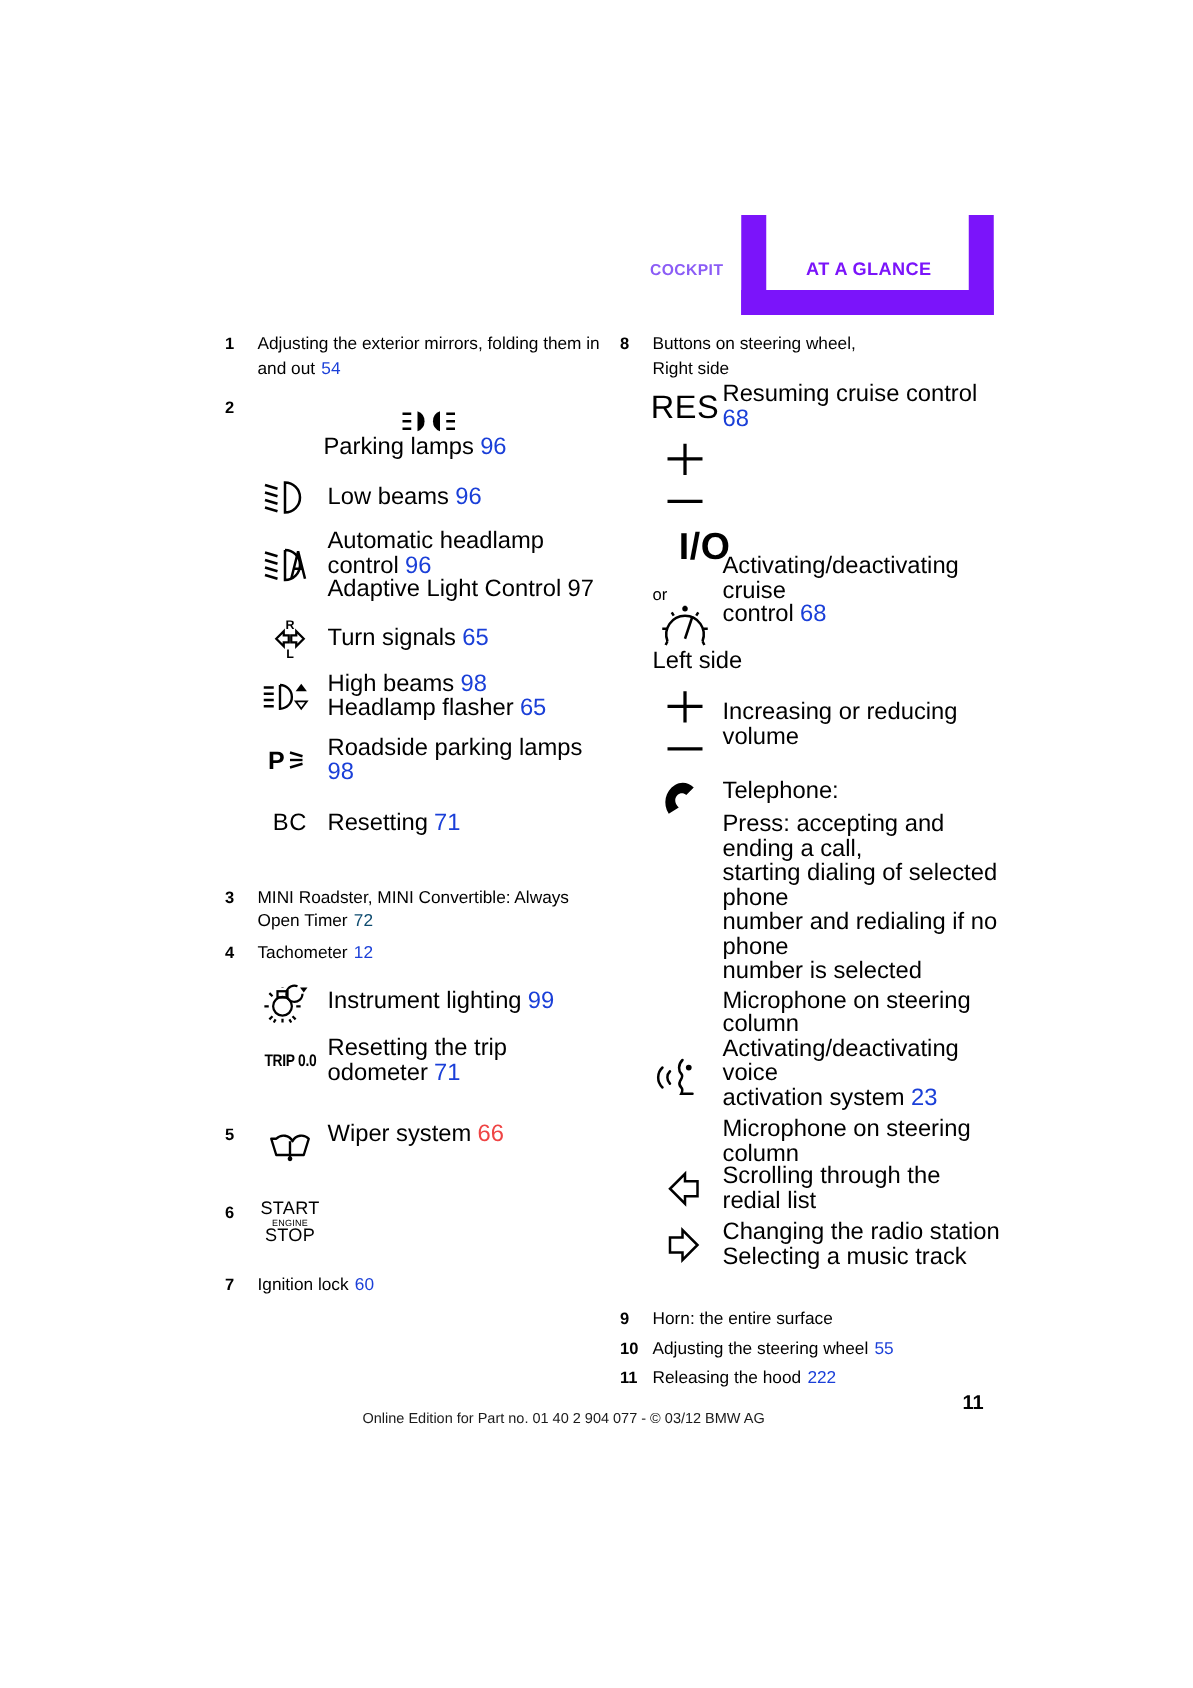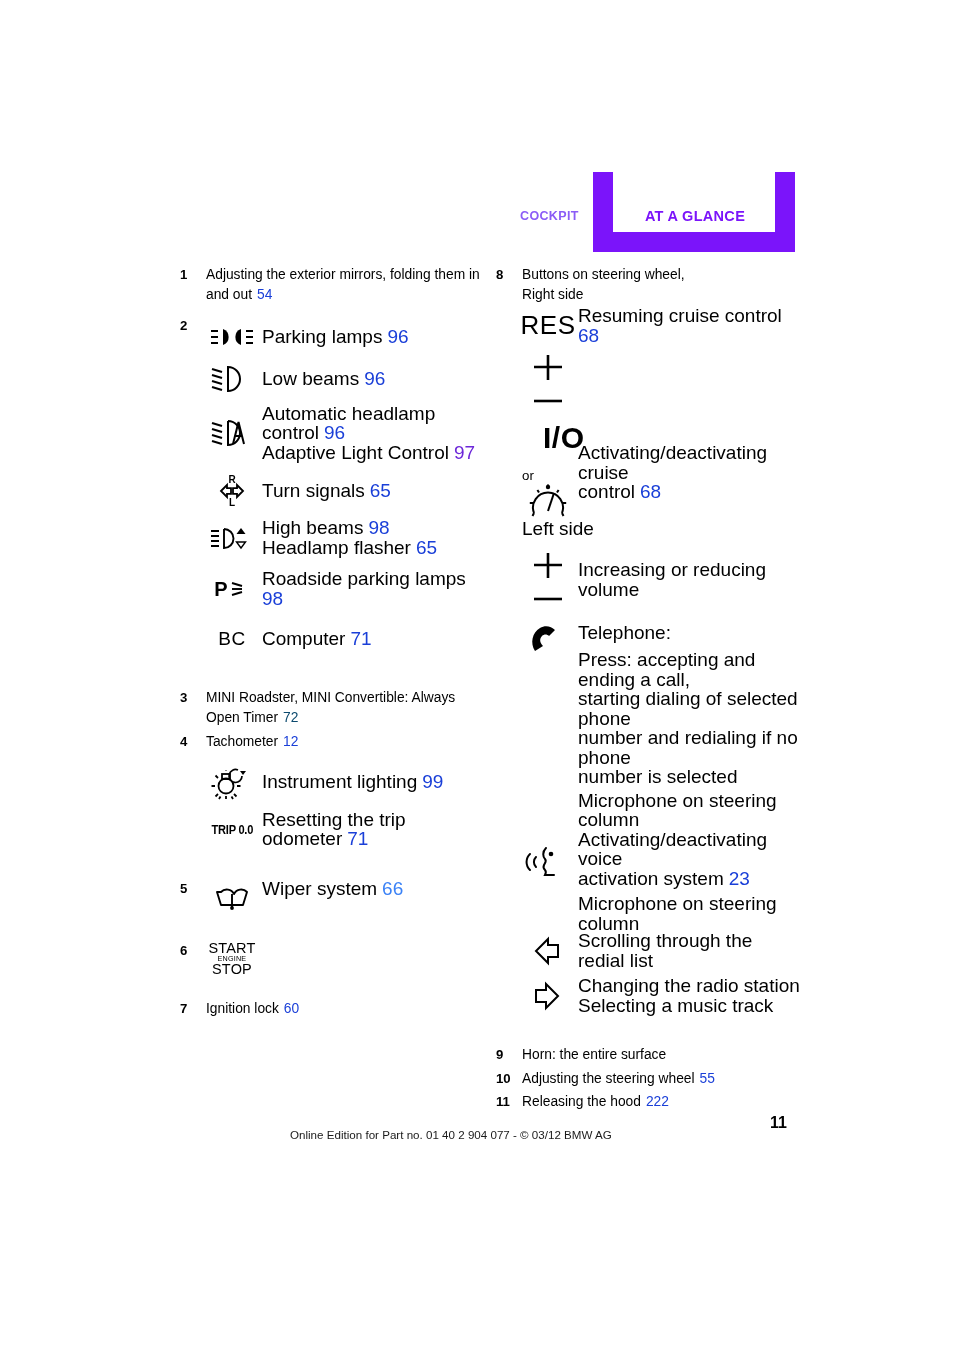--- a/index.html
+++ b/index.html
@@ -207,21 +207,21 @@
       <div class="num">1</div>
       <div class="num-text">
         <span>Adjusting the exterior mirrors, folding them in and out</span><span class="gap"></span><span class="ref" style="color: rgb(26, 63, 216);">54</span>
       </div>
     </div>
 
     <div class="num-row" style="margin-top:12px;">
       <div class="num">2</div>
     </div>
 
-    <div class="icon-row" style="margin-top:-10px;">
+    <div class="icon-row" style="margin-top:-10px;flex-direction:column;">
       <div class="icon-cell lc-icon">
         <svg width="48" height="22" viewBox="0 0 48 22">
           <g stroke="#000" stroke-width="1.9" fill="none" stroke-linecap="butt">
             <path d="M3 5h7 M3 11h7 M3 17h7"></path>
             <path d="M15 3 v16 a8.5 8.5 0 0 0 0 -16 z" fill="#000" stroke="none"></path>
             <path d="M33 3 v16 a8.5 8.5 0 0 1 0 -16 z" fill="#000" stroke="none"></path>
             <path d="M38 5h7 M38 11h7 M38 17h7"></path>
           </g>
         </svg>
       </div>
@@ -255,21 +255,21 @@
             <path d="M4 12 L14 15"></path>
             <path d="M4 18 L14 21"></path>
             <path d="M4 24 L14 27"></path>
             <path d="M20 4 v24 a12 12 0 0 0 0 -24"></path>
             <path d="M25 27 L30.5 5 L36 27 M27 19 h7"></path>
           </g>
         </svg>
       </div>
       <div class="icon-label lc-label">
         <div><span>Automatic headlamp control</span><span class="gap"></span><span class="ref" style="color: rgb(26, 63, 216);">96</span></div>
-        <div><span>Adaptive Light Control</span><span class="gap"></span><span class="ref" style="color: #6d28d9;">97</span></div>
+        <div><span>Adaptive Light Control</span><span class="gap"></span><span class="ref" style="color: #000000;">97</span></div>
       </div>
     </div>
 
     <div class="icon-row" style="margin-top:12px;">
       <div class="icon-cell lc-icon">
         <svg width="48" height="34" viewBox="0 0 48 34">
           <g fill="none" stroke="#000" stroke-width="1.8" stroke-linejoin="miter">
             <path d="M13 17 L19 11 v3.2 h4 v5.6 h-4 v3.2 z"></path>
             <path d="M35 17 L29 11 v3.2 h-4 v5.6 h4 v3.2 z"></path>
           </g>
@@ -313,21 +313,21 @@
       <div class="icon-label lc-label">
         <span>Roadside parking lamps</span><span class="gap"></span><span class="ref" style="color: rgb(26, 63, 216);">98</span>
       </div>
     </div>
 
     <div class="icon-row" style="margin-top:20px;">
       <div class="icon-cell lc-icon">
         <span class="glyph-bc">BC</span>
       </div>
       <div class="icon-label lc-label">
-        <span>Computer</span><span class="gap"></span><span class="ref" style="color: rgb(26, 63, 216);">71</span>
+        <span>Resetting</span><span class="gap"></span><span class="ref" style="color: rgb(26, 63, 216);">71</span>
       </div>
     </div>
 
     <div class="num-row" style="margin-top:38px;">
       <div class="num">3</div>
       <div class="num-text">
         <span>MINI Roadster, MINI Convertible: Always Open Timer</span><span class="gap"></span><span class="ref" style="color: #0c4a6e;">72</span>
       </div>
     </div>
 
@@ -374,21 +374,21 @@
       <div class="icon-cell" style="width:52px;">
         <svg width="48" height="34" viewBox="0 0 48 34">
           <g stroke="#000" stroke-width="1.9" fill="none" stroke-linejoin="round">
             <path d="M9 13 L13 26 h22 L39 13 a8 8 0 0 0 -13 2 a8 8 0 0 0 -13 -2 z"></path>
             <path d="M24 15 v13"></path>
           </g>
           <circle cx="24" cy="29" r="1.9" fill="#000"></circle>
         </svg>
       </div>
       <div class="icon-label" style="padding-left:4px;">
-        <span>Wiper system</span><span class="gap"></span><span class="ref" style="color: #3b82f6;">66</span>
+        <span>Wiper system</span><span class="gap"></span><span class="ref" style="color: #ef4444;">66</span>
       </div>
     </div>
 
     <div class="num-row" style="margin-top:28px;">
       <div class="num">6</div>
       <div class="icon-cell" style="width:52px;">
         <div class="glyph-startstop">
           <span class="ss-big">START</span>
           <span class="ss-small">ENGINE</span>
           <span class="ss-big">STOP</span>

